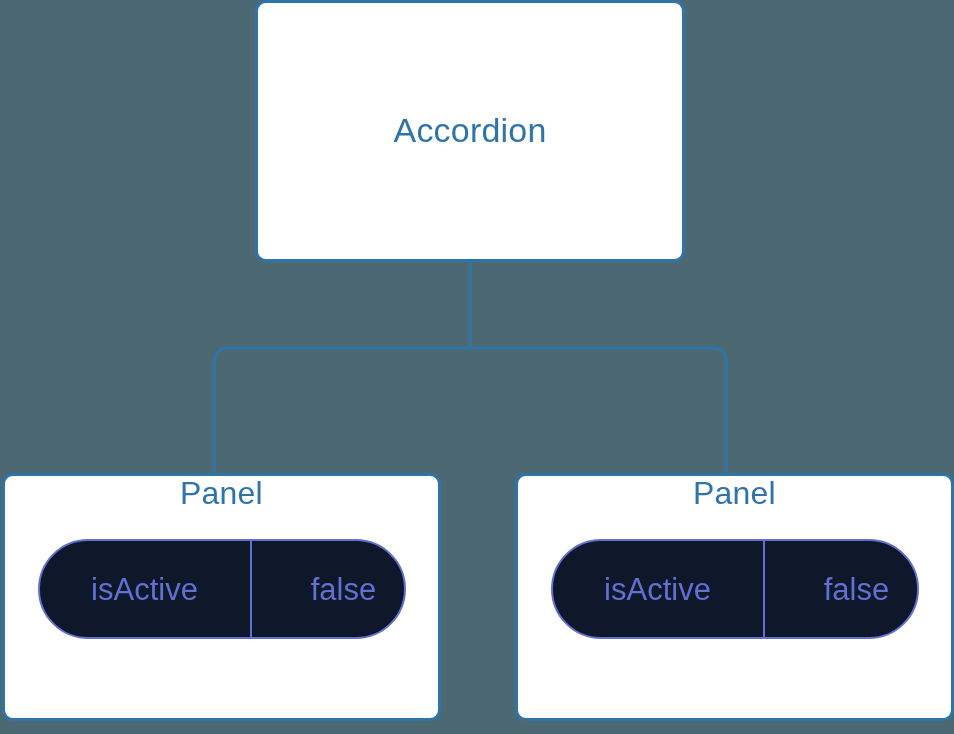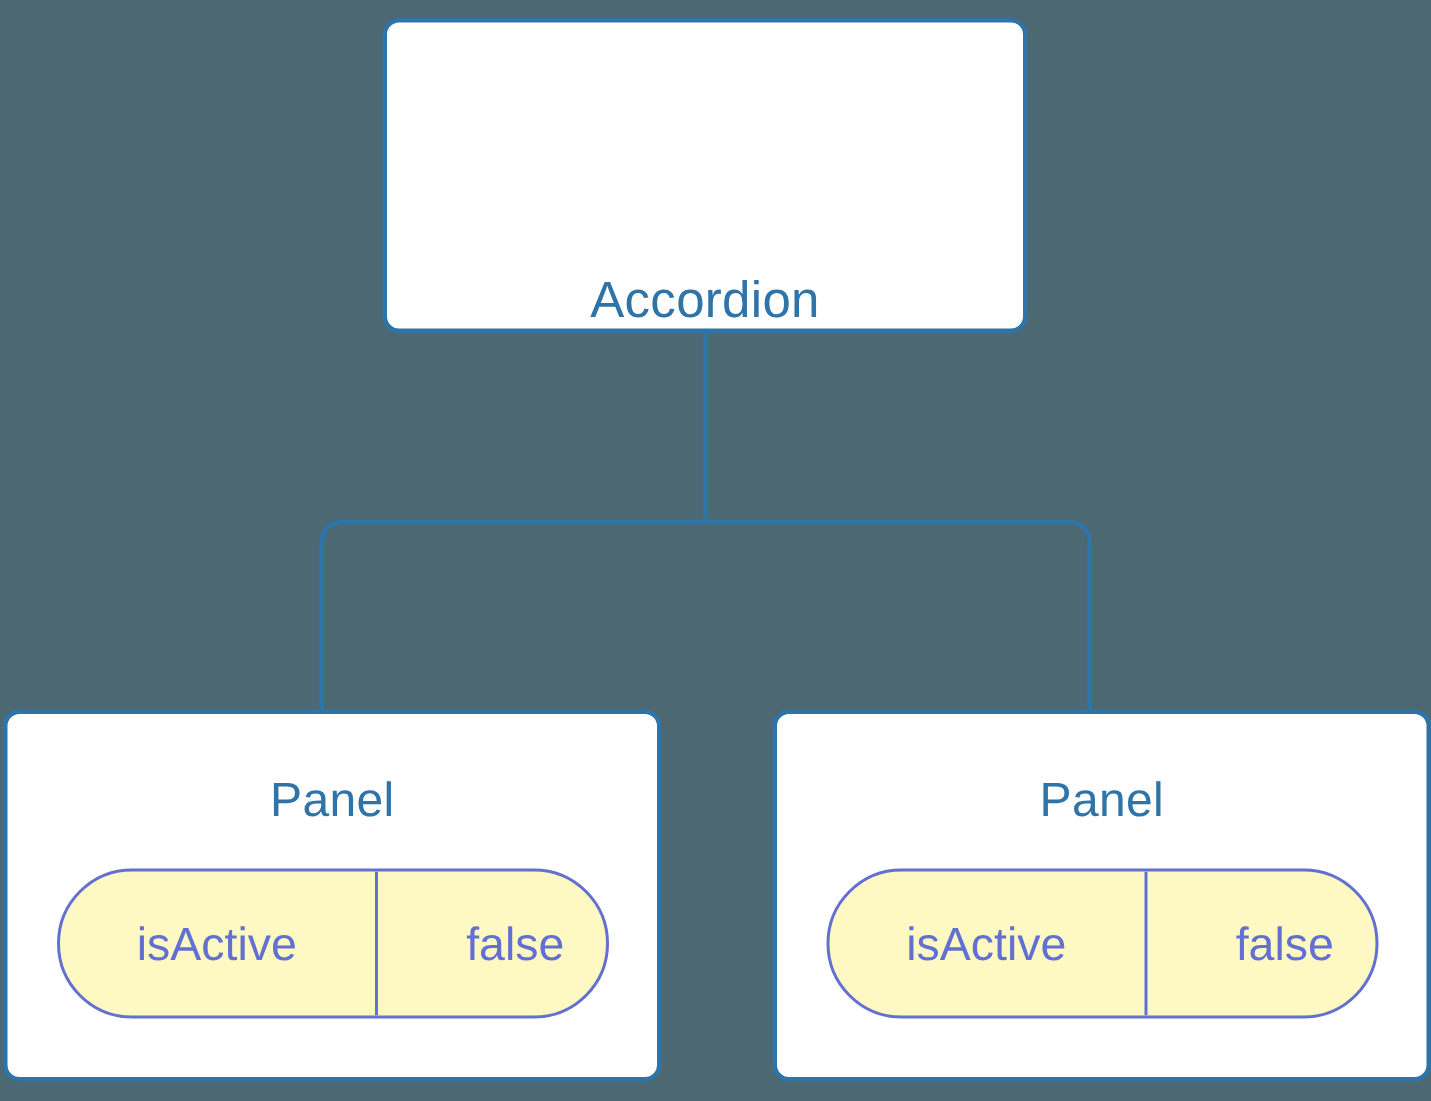--- a/index.html
+++ b/index.html
@@ -40,59 +40,58 @@
     border: 3px solid #2e74a8;
     border-radius: 11px;
     display: flex;
     flex-direction: column;
     align-items: center;
   }
 
   
   #node-accordion {
     left: 255px;
-    top: 12px;
+    top: 0;
     width: 430px;
-    height: 210px;
-    justify-content: flex-end;
+    height: 262px;
+    justify-content: center;
   }
 
   .node-title {
     color: #2e74a8;
     font-size: 34px;
     line-height: 1.1;
     letter-spacing: 0.2px;
     white-space: nowrap;
     font-weight: 400;
   }
 
   
   .panel-node {
     width: 439px;
     height: 248px;
     top: 473px;
-    padding-top: 40px;
   }
   #node-panel-left  { left: 2px; }
   #node-panel-right { left: 515px; }
 
   .panel-node .node-title {
     font-size: 32px;
     margin-bottom: 28px;
   }
 
   
   .prop-pill {
     box-sizing: border-box;
     display: flex;
     align-items: stretch;
     height: 100px;
     border: 2px solid #6270d2;
     border-radius: 50px;
-    background: #fef9c3;
+    background: #0f172a;
     overflow: hidden;
     width: 368px;
   }
 
   .prop-key,
   .prop-val {
     display: flex;
     align-items: center;
     justify-content: center;
     color: #6270d2;

